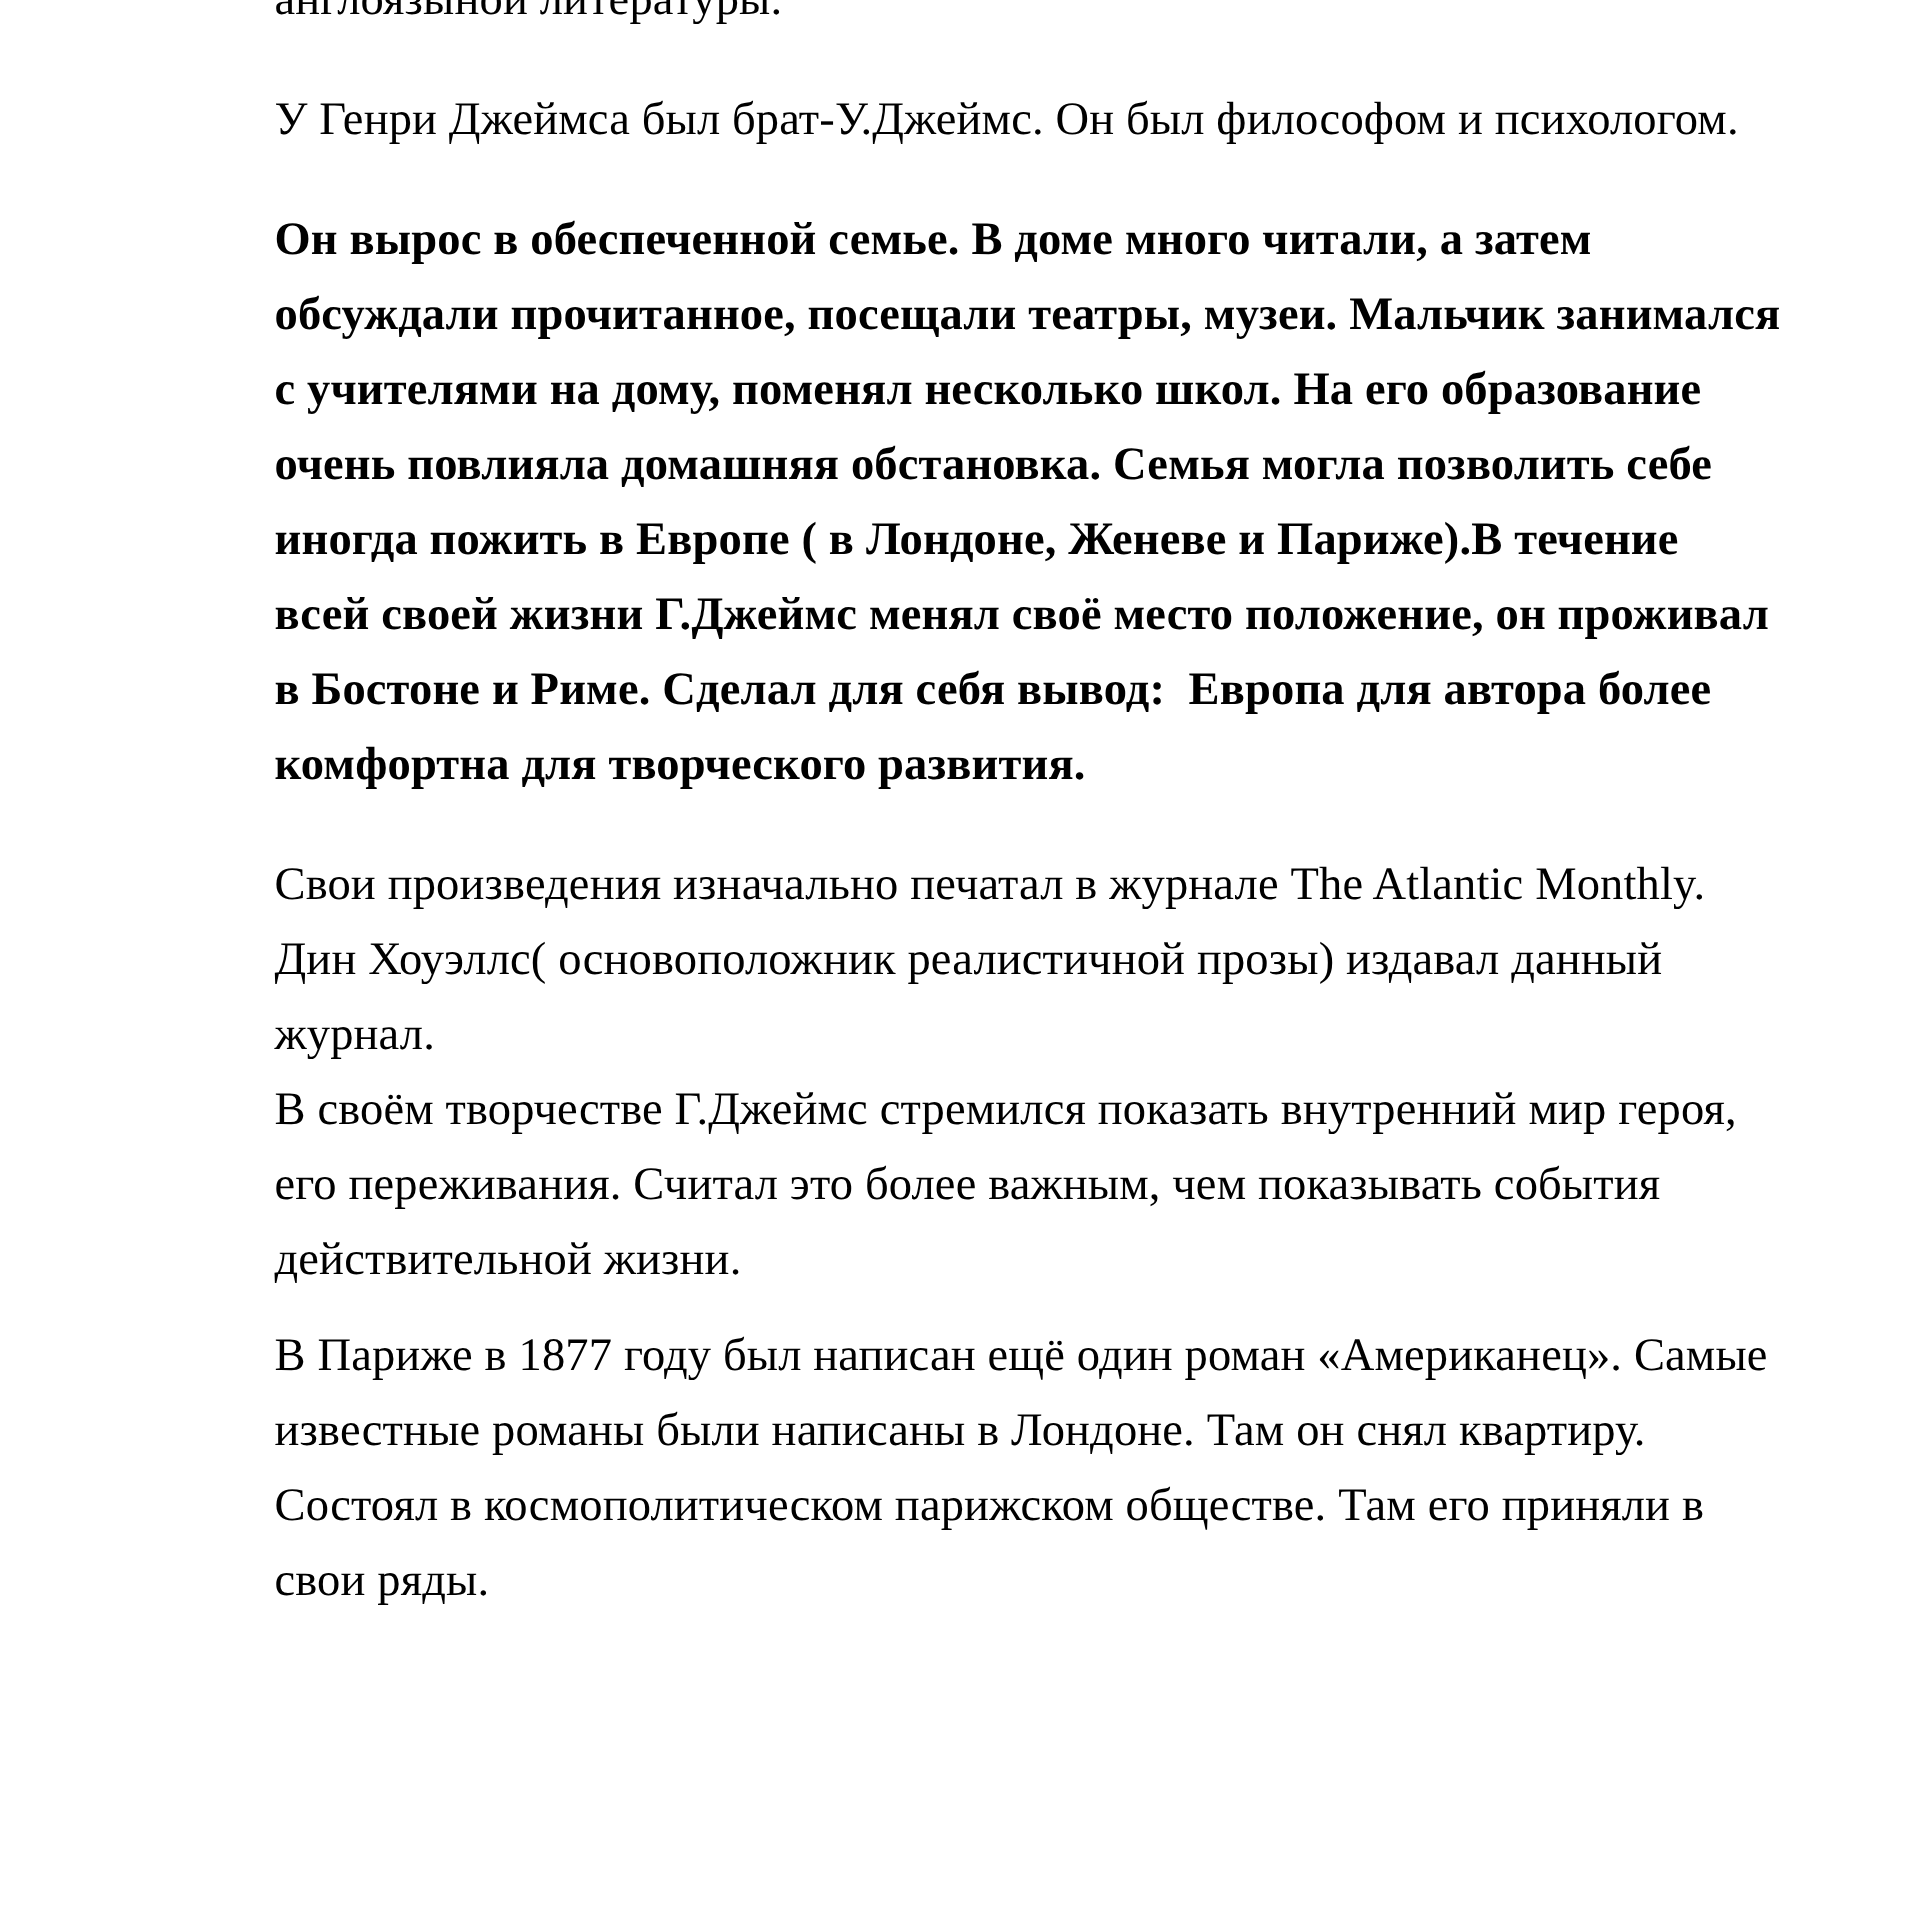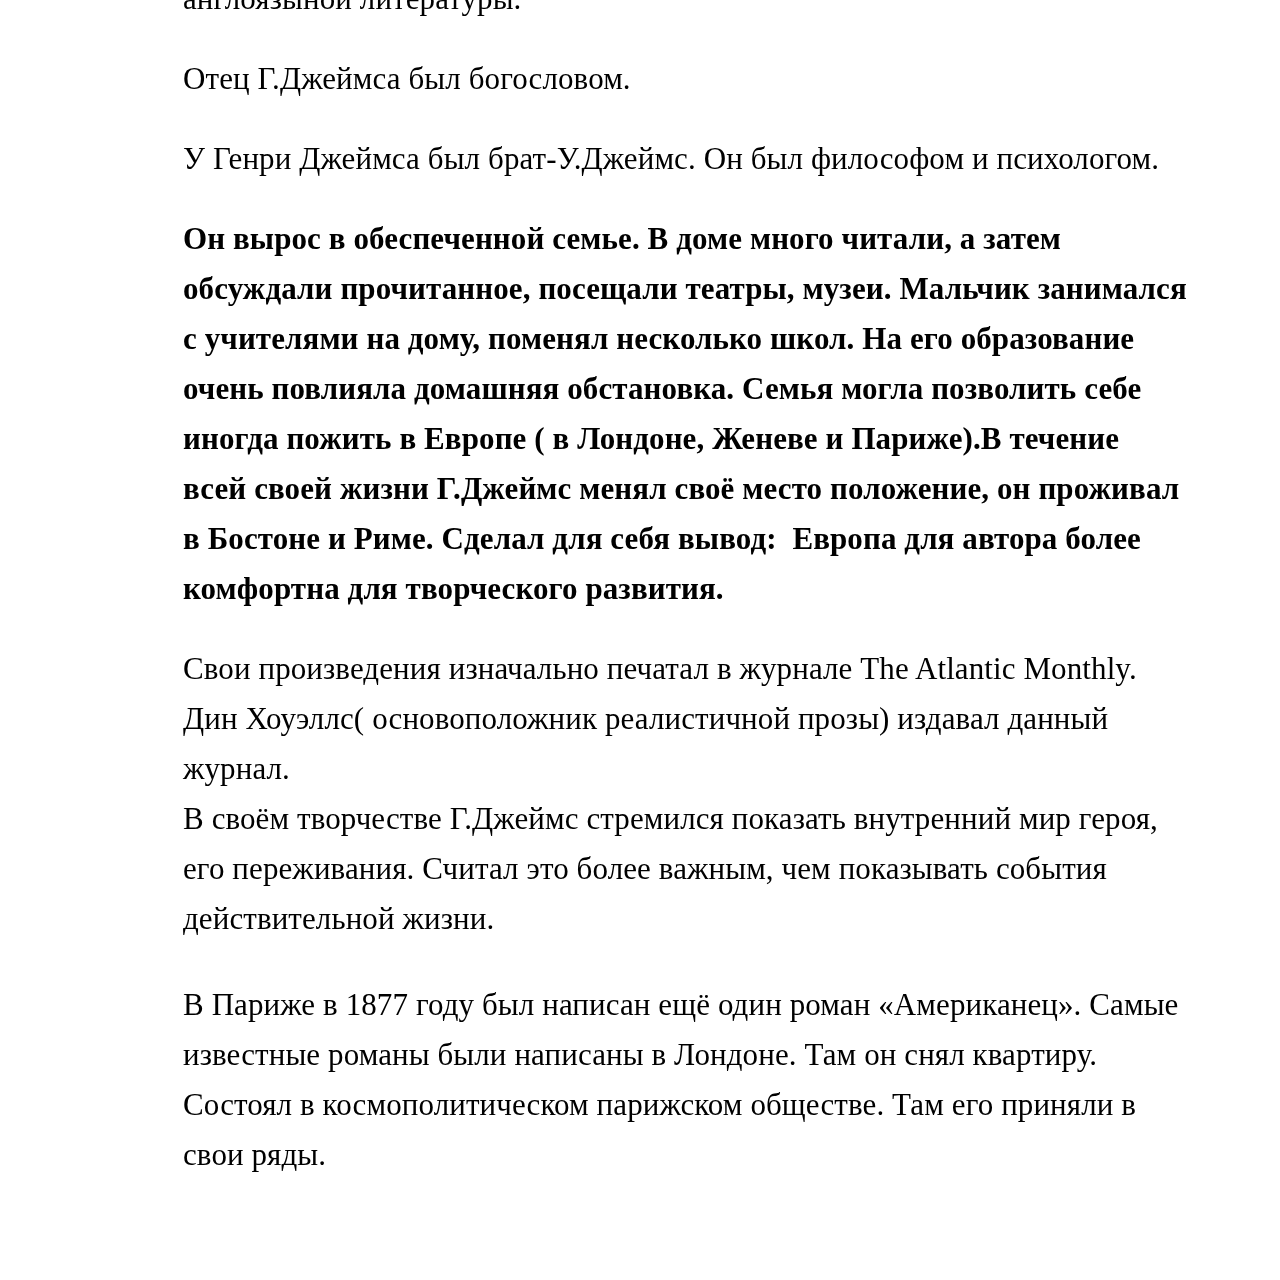--- a/index.html
+++ b/index.html
@@ -36,41 +36,40 @@
     line-height: 50px;
     margin: 0 0 30px 0;
     text-align: left;
     white-space: pre-wrap;   
     word-spacing: 0px;
     letter-spacing: 0.1px;
   }
 
   
   .para.tight {
-    margin-bottom: 36px;
+    margin-bottom: 14px;
   }
 
   
   .w-full  { max-width: 1010px; }
   .w-mid   { max-width: 1005px; font-weight: bold; }
   .w-wide  { max-width: 1012px; }
 
   .clipped-first {
     margin-bottom: 30px;
   }
 </style>
 </head>
 <body>
 
 <div id="doc-page">
   <div class="doc-body">
 
     <p class="para clipped-first w-full">англоязыной литературы.</p>
 
-    <p class="para w-full">Отец Г.Джеймса был богословом.</p>
 
     <p class="para w-full">У Генри Джеймса был брат-У.Джеймс. Он был философом и психологом.</p>
 
     <p class="para w-mid">Он вырос в обеспеченной семье. В доме много читали, а затем обсуждали прочитанное, посещали театры, музеи. Мальчик занимался с учителями на дому, поменял несколько школ. На его образование очень повлияла домашняя обстановка. Семья могла позволить себе иногда пожить в Европе ( в Лондоне, Женеве и Париже).В течение всей своей жизни Г.Джеймс менял своё место положение, он проживал в Бостоне и Риме. Сделал для себя вывод:  Европа для автора более комфортна для творческого развития.</p>
 
 
     <p class="para tight w-wide">Свои произведения изначально печатал в журнале The Atlantic Monthly. Дин Хоуэллс( основоположник реалистичной прозы) издавал данный журнал.
 В своём творчестве Г.Джеймс стремился показать внутренний мир героя, его переживания. Считал это более важным, чем показывать события действительной жизни.</p>
 
 

